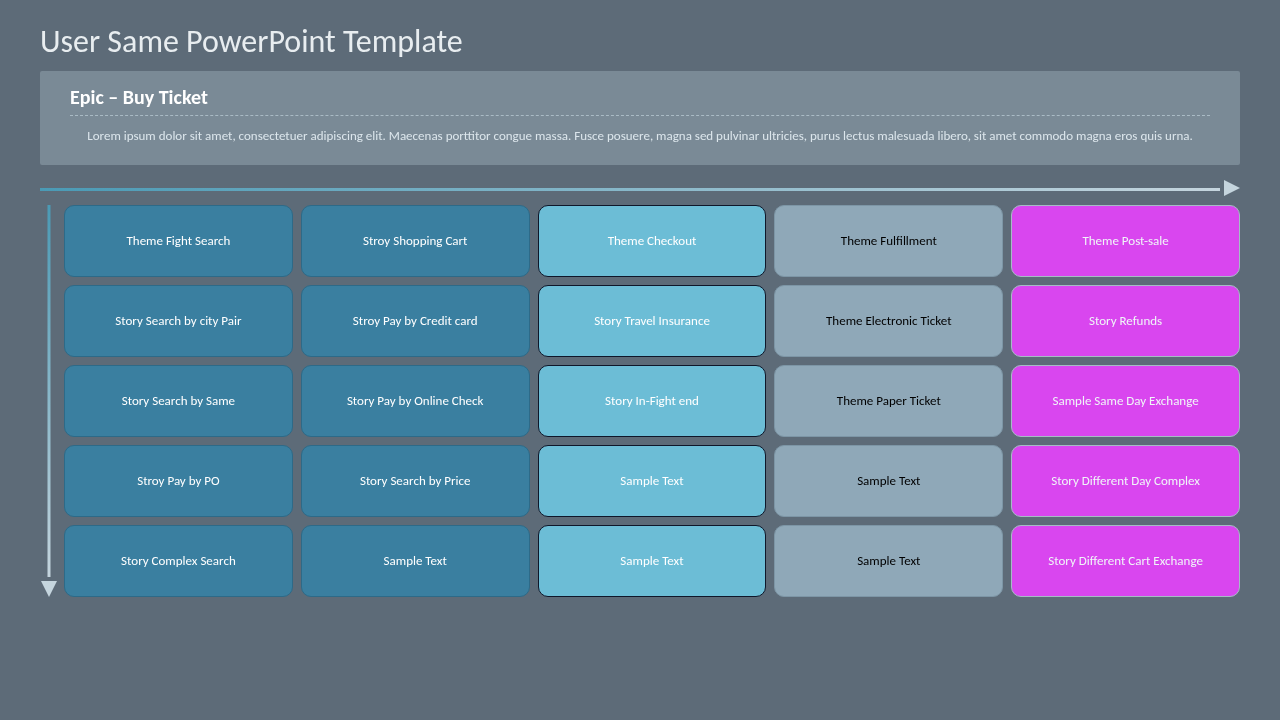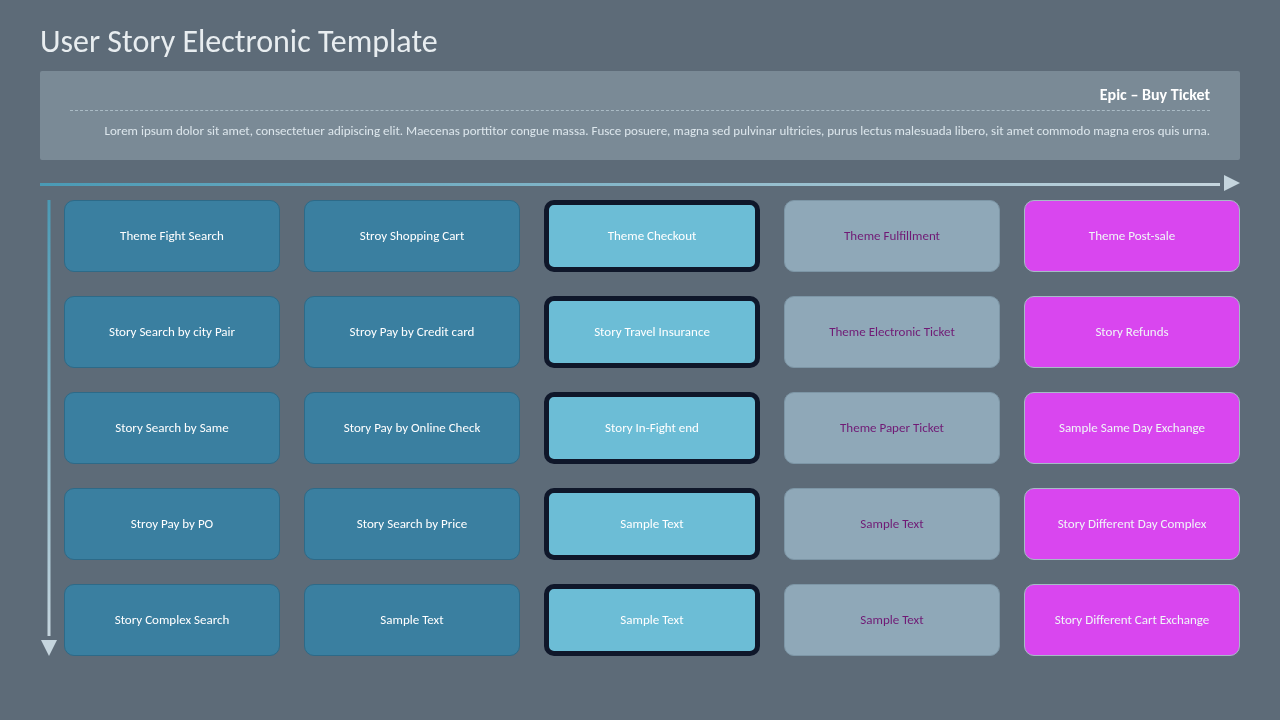--- a/index.html
+++ b/index.html
@@ -20,36 +20,36 @@
 
     .epic-box {
       background: #7a8a96;
       margin: 0 40px;
       padding: 14px 30px 18px 30px;
       border-radius: 2px;
     }
 
     .epic-title {
       color: #ffffff;
-      font-size: 16px;
+      font-size: 20px;
       font-weight: 700;
-      text-align: right;
+      text-align: left;
       margin-bottom: 6px;
     }
 
     .epic-divider {
       border: none;
       border-top: 1px dashed #aabbc5;
       margin-bottom: 10px;
     }
 
     .epic-desc {
       color: #dce6ec;
       font-size: 13px;
-      text-align: right;
+      text-align: center;
       line-height: 1.6;
     }
 
     .swimlane-container {
       margin: 14px 40px 0 40px;
       position: relative;
     }
 
     .horizontal-arrow-line {
       position: relative;
@@ -109,21 +109,21 @@
       height: 0;
       border-left: 8px solid transparent;
       border-right: 8px solid transparent;
       border-top: 16px solid #c5d5de;
     }
 
     .grid {
       display: grid;
       grid-template-columns: repeat(5, 1fr);
       grid-template-rows: repeat(5, 1fr);
-      gap: 24px;
+      gap: 8px;
       flex: 1;
     }
 
     .card {
       border-radius: 10px;
       display: flex;
       align-items: center;
       justify-content: center;
       text-align: center;
       font-size: 13px;
@@ -136,39 +136,39 @@
 
     .card-blue-dark {
       background: #3a7fa0;
       color: #ffffff;
       border: 1px solid #2d6a88;
     }
 
     .card-blue-light {
       background: #6cbdd6;
       color: #ffffff;
-      border: 5px solid #0f172a;
+      border: 1px solid #0f172a;
     }
 
     .card-steel {
       background: #8fa8b8;
-      color: #701a75;
+      color: #000000;
       border: 1px solid #7d96a6;
     }
 
     .card-grey-light {
       background: #d946ef;
       color: #f0f5f8;
       border: 1px solid #a6bbc6;
     }
   </style>
 </head>
 <body>
 
-<div class="page-title">User Story Electronic Template</div>
+<div class="page-title">User Same PowerPoint Template</div>
 
 <div class="epic-box">
   <div class="epic-title">Epic – Buy Ticket</div>
   <hr class="epic-divider">
   <div class="epic-desc">Lorem ipsum dolor sit amet, consectetuer adipiscing elit. Maecenas porttitor congue massa. Fusce posuere, magna sed pulvinar ultricies, purus lectus malesuada libero, sit amet commodo magna eros quis urna.</div>
 </div>
 
 <div class="swimlane-container">
   <div class="horizontal-arrow-line">
     <div class="h-line"></div>

